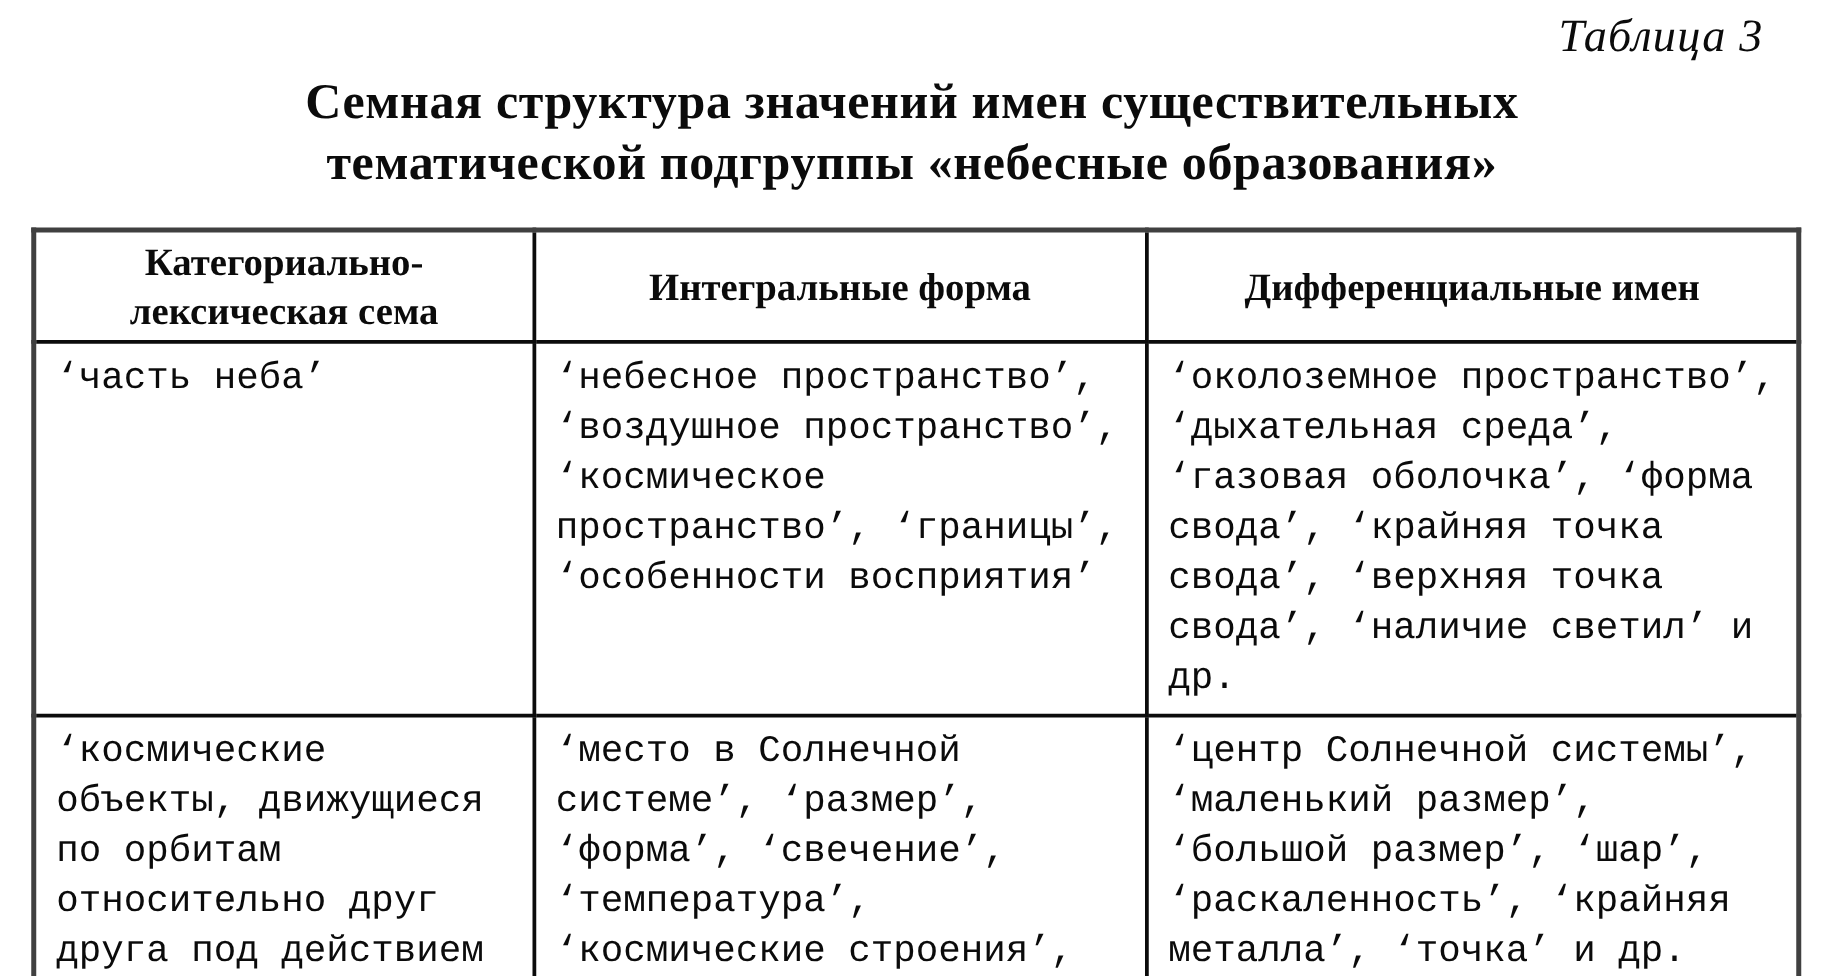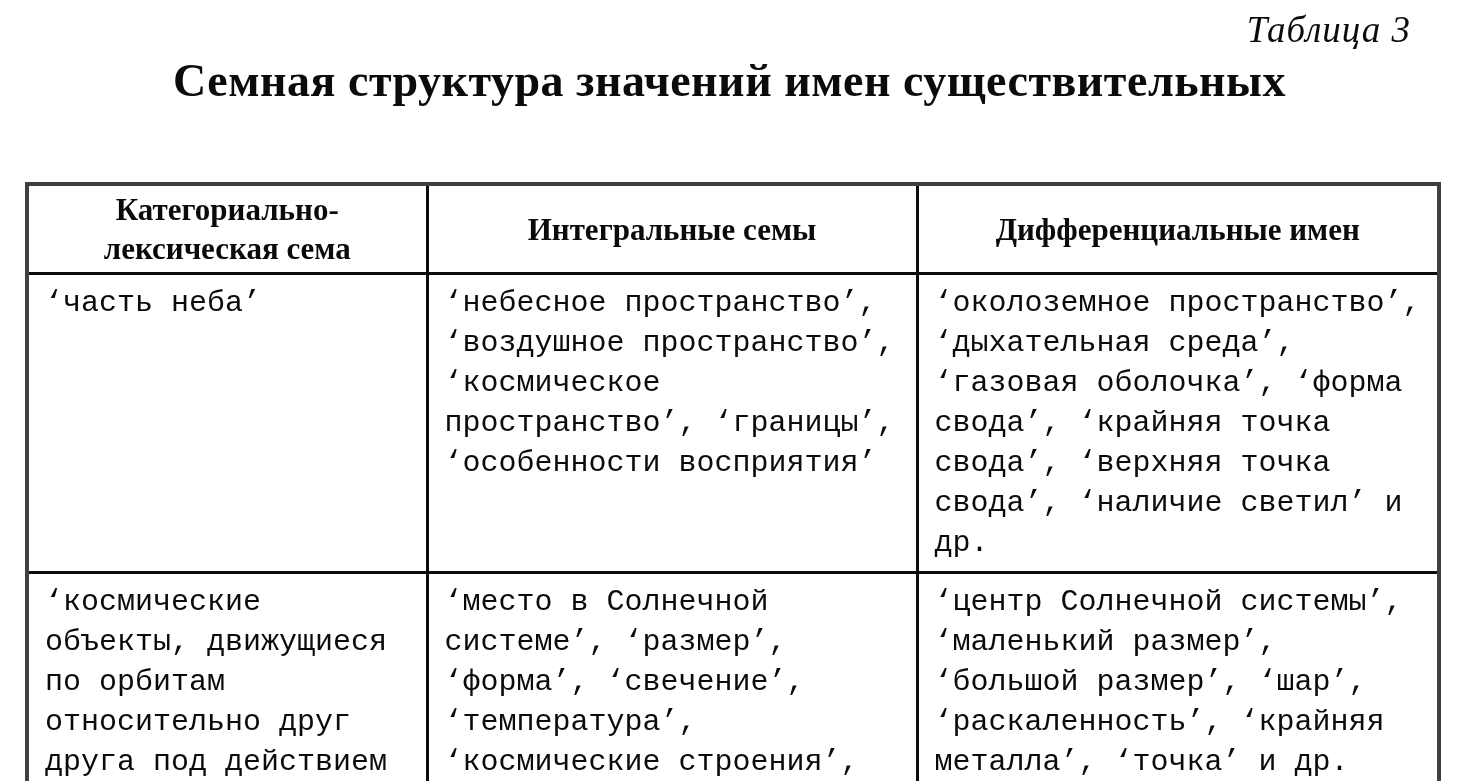--- a/index.html
+++ b/index.html
@@ -22,21 +22,21 @@
     font-style: italic;
     font-size: 37px;
     letter-spacing: 1px;
   }
   .doc-title {
     position: absolute;
     top: 56px; left: 40px; right: 40px;
     margin: 0;
     text-align: center;
     font-weight: bold;
-    font-size: 46px;
+    font-size: 40px;
     line-height: 49px;
     letter-spacing: 0.5px;
   }
   table.sema {
     position: absolute;
     top: 182px; left: 25px;
     width: 1412px;
     border-collapse: collapse;
     table-layout: fixed;
     border: 4px solid #404040;
@@ -68,32 +68,33 @@
 </style>
 </head>
 <body>
 
 <div class="page">
 
   <div class="table-label">Таблица 3</div>
 
   <h1 class="doc-title">
     <span>Семная структура значений имен существительных</span><br>
+    <span>тематической подгруппы «небесные образования»</span>
   </h1>
 
   <table class="sema">
     <colgroup>
       <col class="c1">
         <col class="c2">
         <col class="c3">
     </colgroup>
     <thead>
       <tr>
         <th>Категориально-лексическая сема</th>
-        <th>Интегральные семы</th>
+        <th>Интегральные форма</th>
         <th>Дифференциальные имен</th>
       </tr>
     </thead>
     <tbody>
       <tr>
         <td>‘часть неба’</td>
         <td>‘небесное пространство’, ‘воздушное пространство’, ‘космическое пространство’, ‘границы’, ‘особенности восприятия’</td>
         <td>‘околоземное пространство’, ‘дыхательная среда’, ‘газовая оболочка’, ‘форма свода’, ‘крайняя точка свода’, ‘верхняя точка свода’, ‘наличие светил’ и др.</td>
       </tr>
       <tr>

